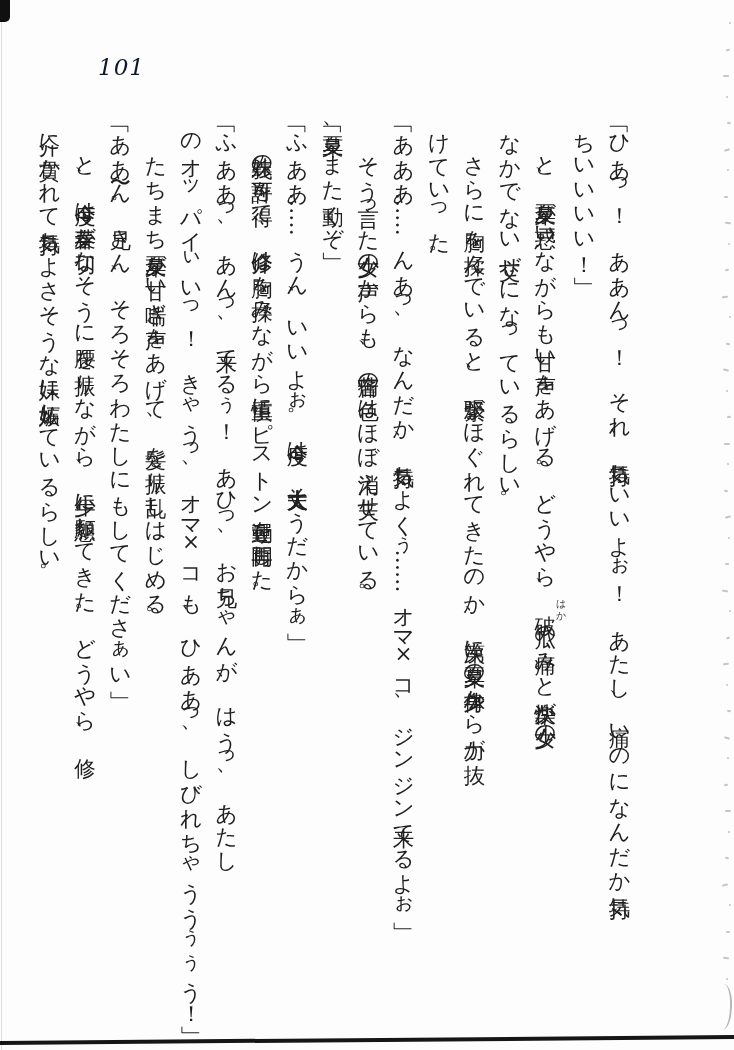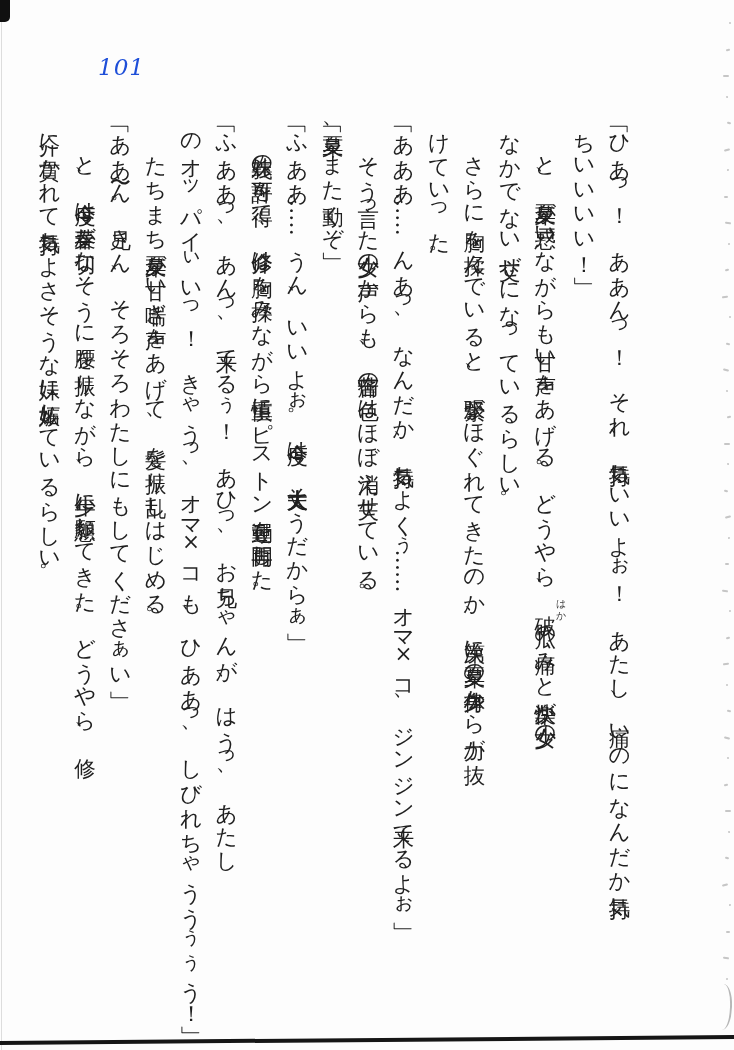--- a/index.html
+++ b/index.html
@@ -66,21 +66,21 @@
     height: 2px;
     background: rgba(130,130,130,0.45);
     border-radius: 1px;
   }
   .page-number {
     position: absolute;
     top: 54px;
     left: 98px;
     font-size: 23px;
     font-style: italic;
-    color: #1d4ed8;
+    color: #0f172a;
     letter-spacing: 1px;
   }
   .text-block {
     position: absolute;
     top: 119px;
     right: 97px;
     height: 845px;
     writing-mode: vertical-rl;
     text-orientation: mixed;
     font-size: 21.5px;

